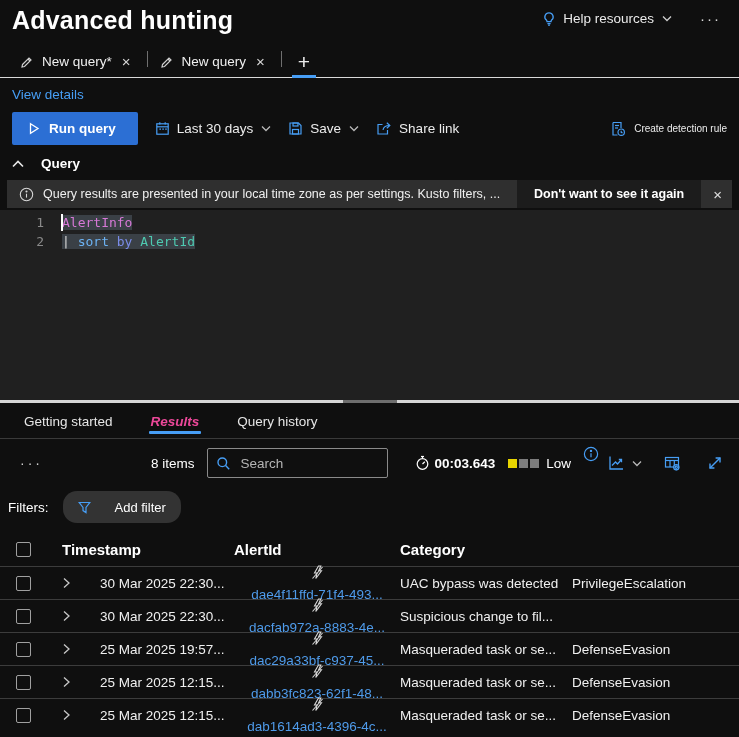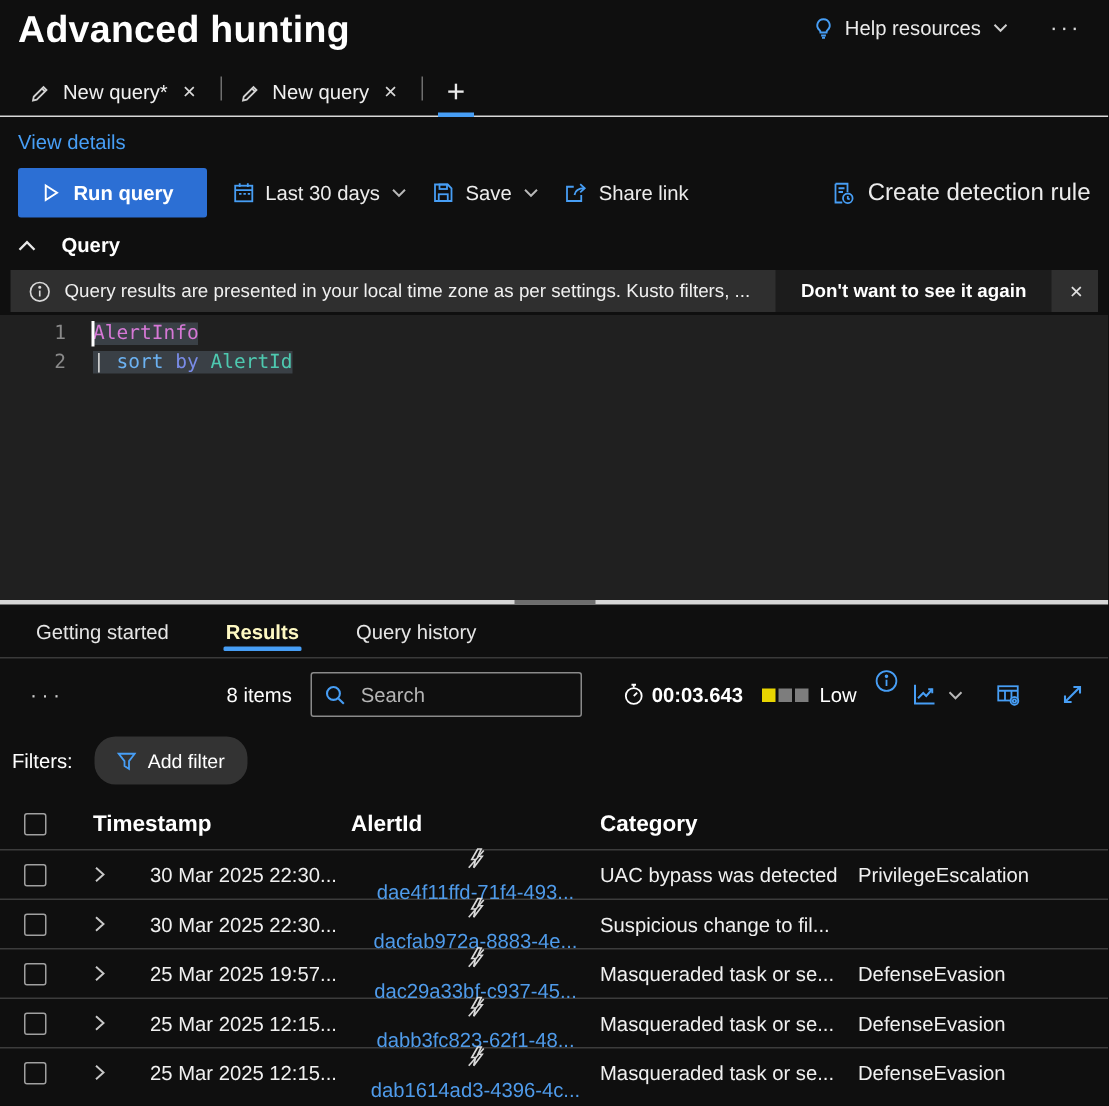--- a/index.html
+++ b/index.html
@@ -37,21 +37,21 @@
   .add-tab{position:relative;padding:0 12px 6px 12px;color:#eaeaea;font-size:21px;line-height:18px;cursor:pointer;}
   .add-tab .underline{position:absolute;left:6px;right:6px;bottom:-1px;height:3px;background:var(--accent);}
 
   .view-details{margin:9px 12px 0 12px;color:var(--accent);cursor:pointer;font-size:13.5px;width:max-content;}
 
   
   .action-bar{display:flex;align-items:center;margin:12px 12px 0 12px;height:29px;}
   .run-btn{display:flex;align-items:center;gap:9px;background:var(--run-btn);color:#fff;font-weight:bold;font-size:13.5px;border:none;height:33px;padding:0 22px 0 16px;border-radius:2px;cursor:pointer;}
   .bar-item{display:flex;align-items:center;gap:7px;margin-left:17px;color:#ececec;font-size:13.5px;cursor:pointer;}
   .bar-item .chev{margin-left:1px;}
-  .bar-right{margin-left:auto;display:flex;align-items:center;gap:8px;color:#ececec;font-size:16px;cursor:pointer;}
+  .bar-right{margin-left:auto;display:flex;align-items:center;gap:8px;color:#ececec;font-size:10px;cursor:pointer;}
 
   
   .query-head{display:flex;align-items:center;gap:17px;margin:13px 12px 0 12px;cursor:pointer;}
   .query-head .lbl{font-weight:bold;font-size:13.5px;color:#fff;}
 
   .banner{display:flex;align-items:center;background:#2f2f2f;margin:9px 7px 0 7px;height:28px;padding-left:12px;}
   .banner-text{margin-left:9px;font-size:12.5px;color:#f0f0f0;flex:1;white-space:nowrap;overflow:hidden;text-overflow:ellipsis;}
   .banner-btn{background:#1c1c1c;color:#fff;font-weight:bold;font-size:12.5px;border:none;height:28px;padding:0 17px;cursor:pointer;white-space:nowrap;}
   .banner-x{color:#e0e0e0;font-size:15px;padding:0 10px 0 12px;cursor:pointer;}
 
@@ -61,21 +61,21 @@
   .gutter{width:62px;text-align:right;padding-right:18px;color:#8a8a8a;user-select:none;}
   .line-content{position:relative;white-space:pre;}
   .line-content .seg{background:var(--sel);}
   .caret{position:absolute;left:-1px;top:1px;width:1.5px;height:17px;background:#fff;}
   .splitter{height:3px;background:#d6d6d6;position:relative;flex:0 0 auto;}
   .splitter .grip{position:absolute;left:50%;transform:translateX(-50%);top:0;height:3px;width:54px;background:#6e6e6e;cursor:row-resize;}
 
   
   .rtabs{display:flex;align-items:flex-end;gap:34px;padding:0 0 0 22px;height:36px;border-bottom:1px solid #3a3a3a;flex:0 0 auto;}
   .rtab{padding:0 2px 9px 2px;color:#e6e6e6;font-size:13.5px;cursor:pointer;position:relative;}
-  .rtab.active{font-weight:bold;color:#fef9c3;}
+  .rtab.active{font-weight:bold;color:#ec4899;font-style:italic;}
   .rtab.active::after{content:"";position:absolute;left:0;right:0;bottom:4px;height:3px;background:var(--accent);border-radius:1px;}
 
   
   .rtoolbar{display:flex;align-items:center;height:48px;padding:0 16px 0 20px;flex:0 0 auto;}
   .rt-ellipsis{color:#cfcfcf;letter-spacing:3px;font-size:14px;cursor:pointer;}
   .items-count{margin-left:108px;color:#fff;font-size:13.5px;}
   .search-box{display:flex;align-items:center;gap:8px;margin-left:12px;width:181px;height:30px;border:1px solid #8a8a8a;border-radius:2px;padding:0 8px;background:transparent;}
   .search-box input{background:transparent;border:none;outline:none;color:#e8e8e8;font-size:13.5px;width:120px;font-family:inherit;}
   .search-box input::placeholder{color:#b5b5b5;}
   .timer{display:flex;align-items:center;gap:5px;margin-left:27px;color:#fff;font-size:13.5px;font-weight:bold;}
@@ -86,21 +86,21 @@
   .info-raised{margin-left:12px;transform:translateY(-9px);cursor:pointer;}
   .rt-icons{margin-left:auto;display:flex;align-items:center;}
   .rt-icons .chart-group{display:flex;align-items:center;gap:7px;cursor:pointer;}
   .rt-icons .icon-btn{cursor:pointer;}
   .gap22{margin-left:22px;}
   .gap26{margin-left:26px;}
 
   
   .filters-row{display:flex;align-items:center;gap:14px;padding:4px 0 10px 8px;flex:0 0 auto;}
   .filters-lbl{color:#fff;font-size:13.5px;}
-  .add-filter{display:flex;align-items:center;gap:8px;background:#333333;border:none;border-radius:14px;height:27px;padding:16px 15px;color:#fff;font-size:13px;cursor:pointer;}
+  .add-filter{display:flex;align-items:center;gap:24px;background:#333333;border:none;border-radius:14px;height:27px;padding:16px 15px;color:#fff;font-size:13px;cursor:pointer;}
 
   
   .tbl{flex:1;overflow:hidden;}
   .thead{display:grid;grid-template-columns:46px 172px 166px 172px 1fr;align-items:center;height:33px;padding-left:16px;font-weight:bold;font-size:15px;color:#fff;}
   .trow{display:grid;grid-template-columns:46px 38px 134px 166px 172px 1fr;align-items:center;height:33px;padding-left:16px;border-top:1px solid #3c3c3c;font-size:13.5px;color:#f0f0f0;}
   .cbx{width:15px;height:15px;border:1px solid #a0a0a0;border-radius:2px;background:transparent;cursor:pointer;}
   .row-chev{cursor:pointer;width:14px;}
   .cell-ts{white-space:nowrap;overflow:hidden;}
   .cell-id{display:flex;align-items:center;gap:7px;white-space:nowrap;overflow:hidden;flex-direction:column;}
   .cell-id a{color:#4f9bea;text-decoration:none;cursor:pointer;}

